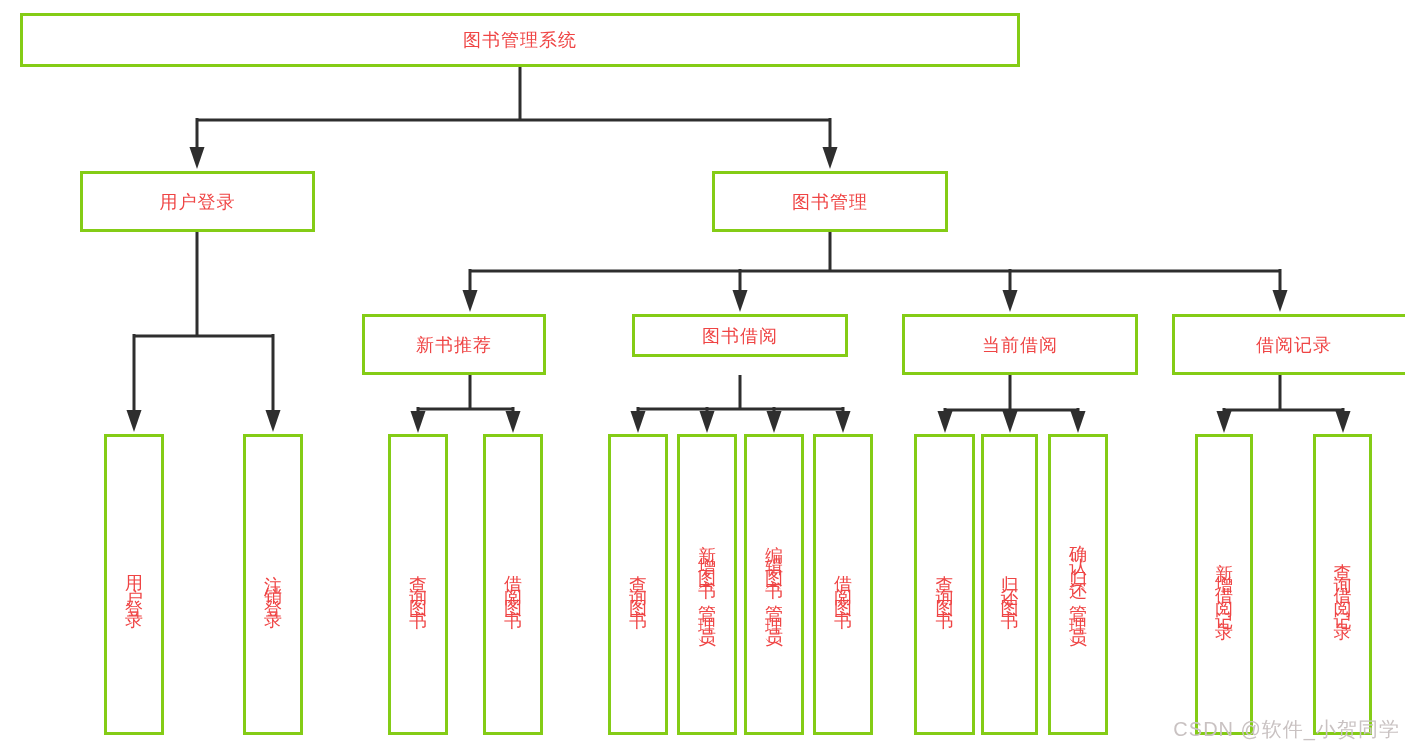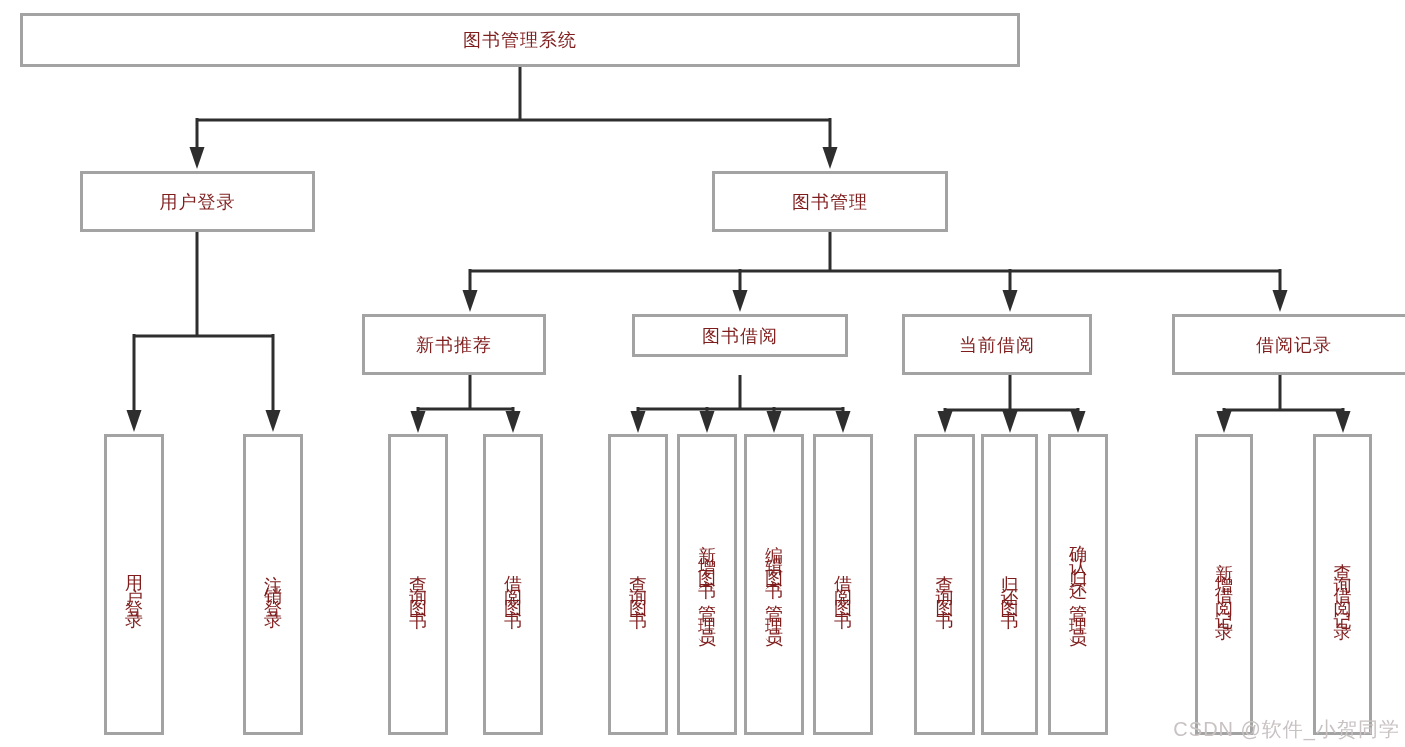--- a/index.html
+++ b/index.html
@@ -18,25 +18,25 @@
   .wires {
     position: absolute;
     left: 0; top: 0;
     width: 1405px;
     height: 747px;
   }
   .box {
     position: absolute;
     box-sizing: border-box;
     background: #ffffff;
-    border: 3px solid #a3a3a3;
+    border: 3px solid #84cc16;
     display: flex;
     align-items: center;
     justify-content: center;
-    color: #7f1d1d;
+    color: #ef4444;
     font-size: 18px;
     letter-spacing: 1px;
     text-align: center;
     z-index: 2;
   }
   .leaf span {
     writing-mode: vertical-rl;
     letter-spacing: 12px;
     line-height: 1;
   }
@@ -105,21 +105,21 @@
   <div class="box" style="left:712px;top:171px;width:236px;height:61px;">
     <span>图书管理</span>
   </div>
 
   <div class="box" style="left:362px;top:314px;width:184px;height:61px;">
     <span>新书推荐</span>
   </div>
   <div class="box" style="left:632px;top:314px;width:216px;height:43px;">
     <span>图书借阅</span>
   </div>
-  <div class="box" style="left:902px;top:314px;width:190px;height:61px;">
+  <div class="box" style="left:902px;top:314px;width:236px;height:61px;">
     <span>当前借阅</span>
   </div>
   <div class="box" style="left:1172px;top:314px;width:244px;height:61px;">
     <span>借阅记录</span>
   </div>
 
   <div class="box leaf" style="left:104px;top:434px;width:60px;height:301px;">
     <span>用户登录</span>
   </div>
   <div class="box leaf" style="left:243px;top:434px;width:60px;height:301px;">

